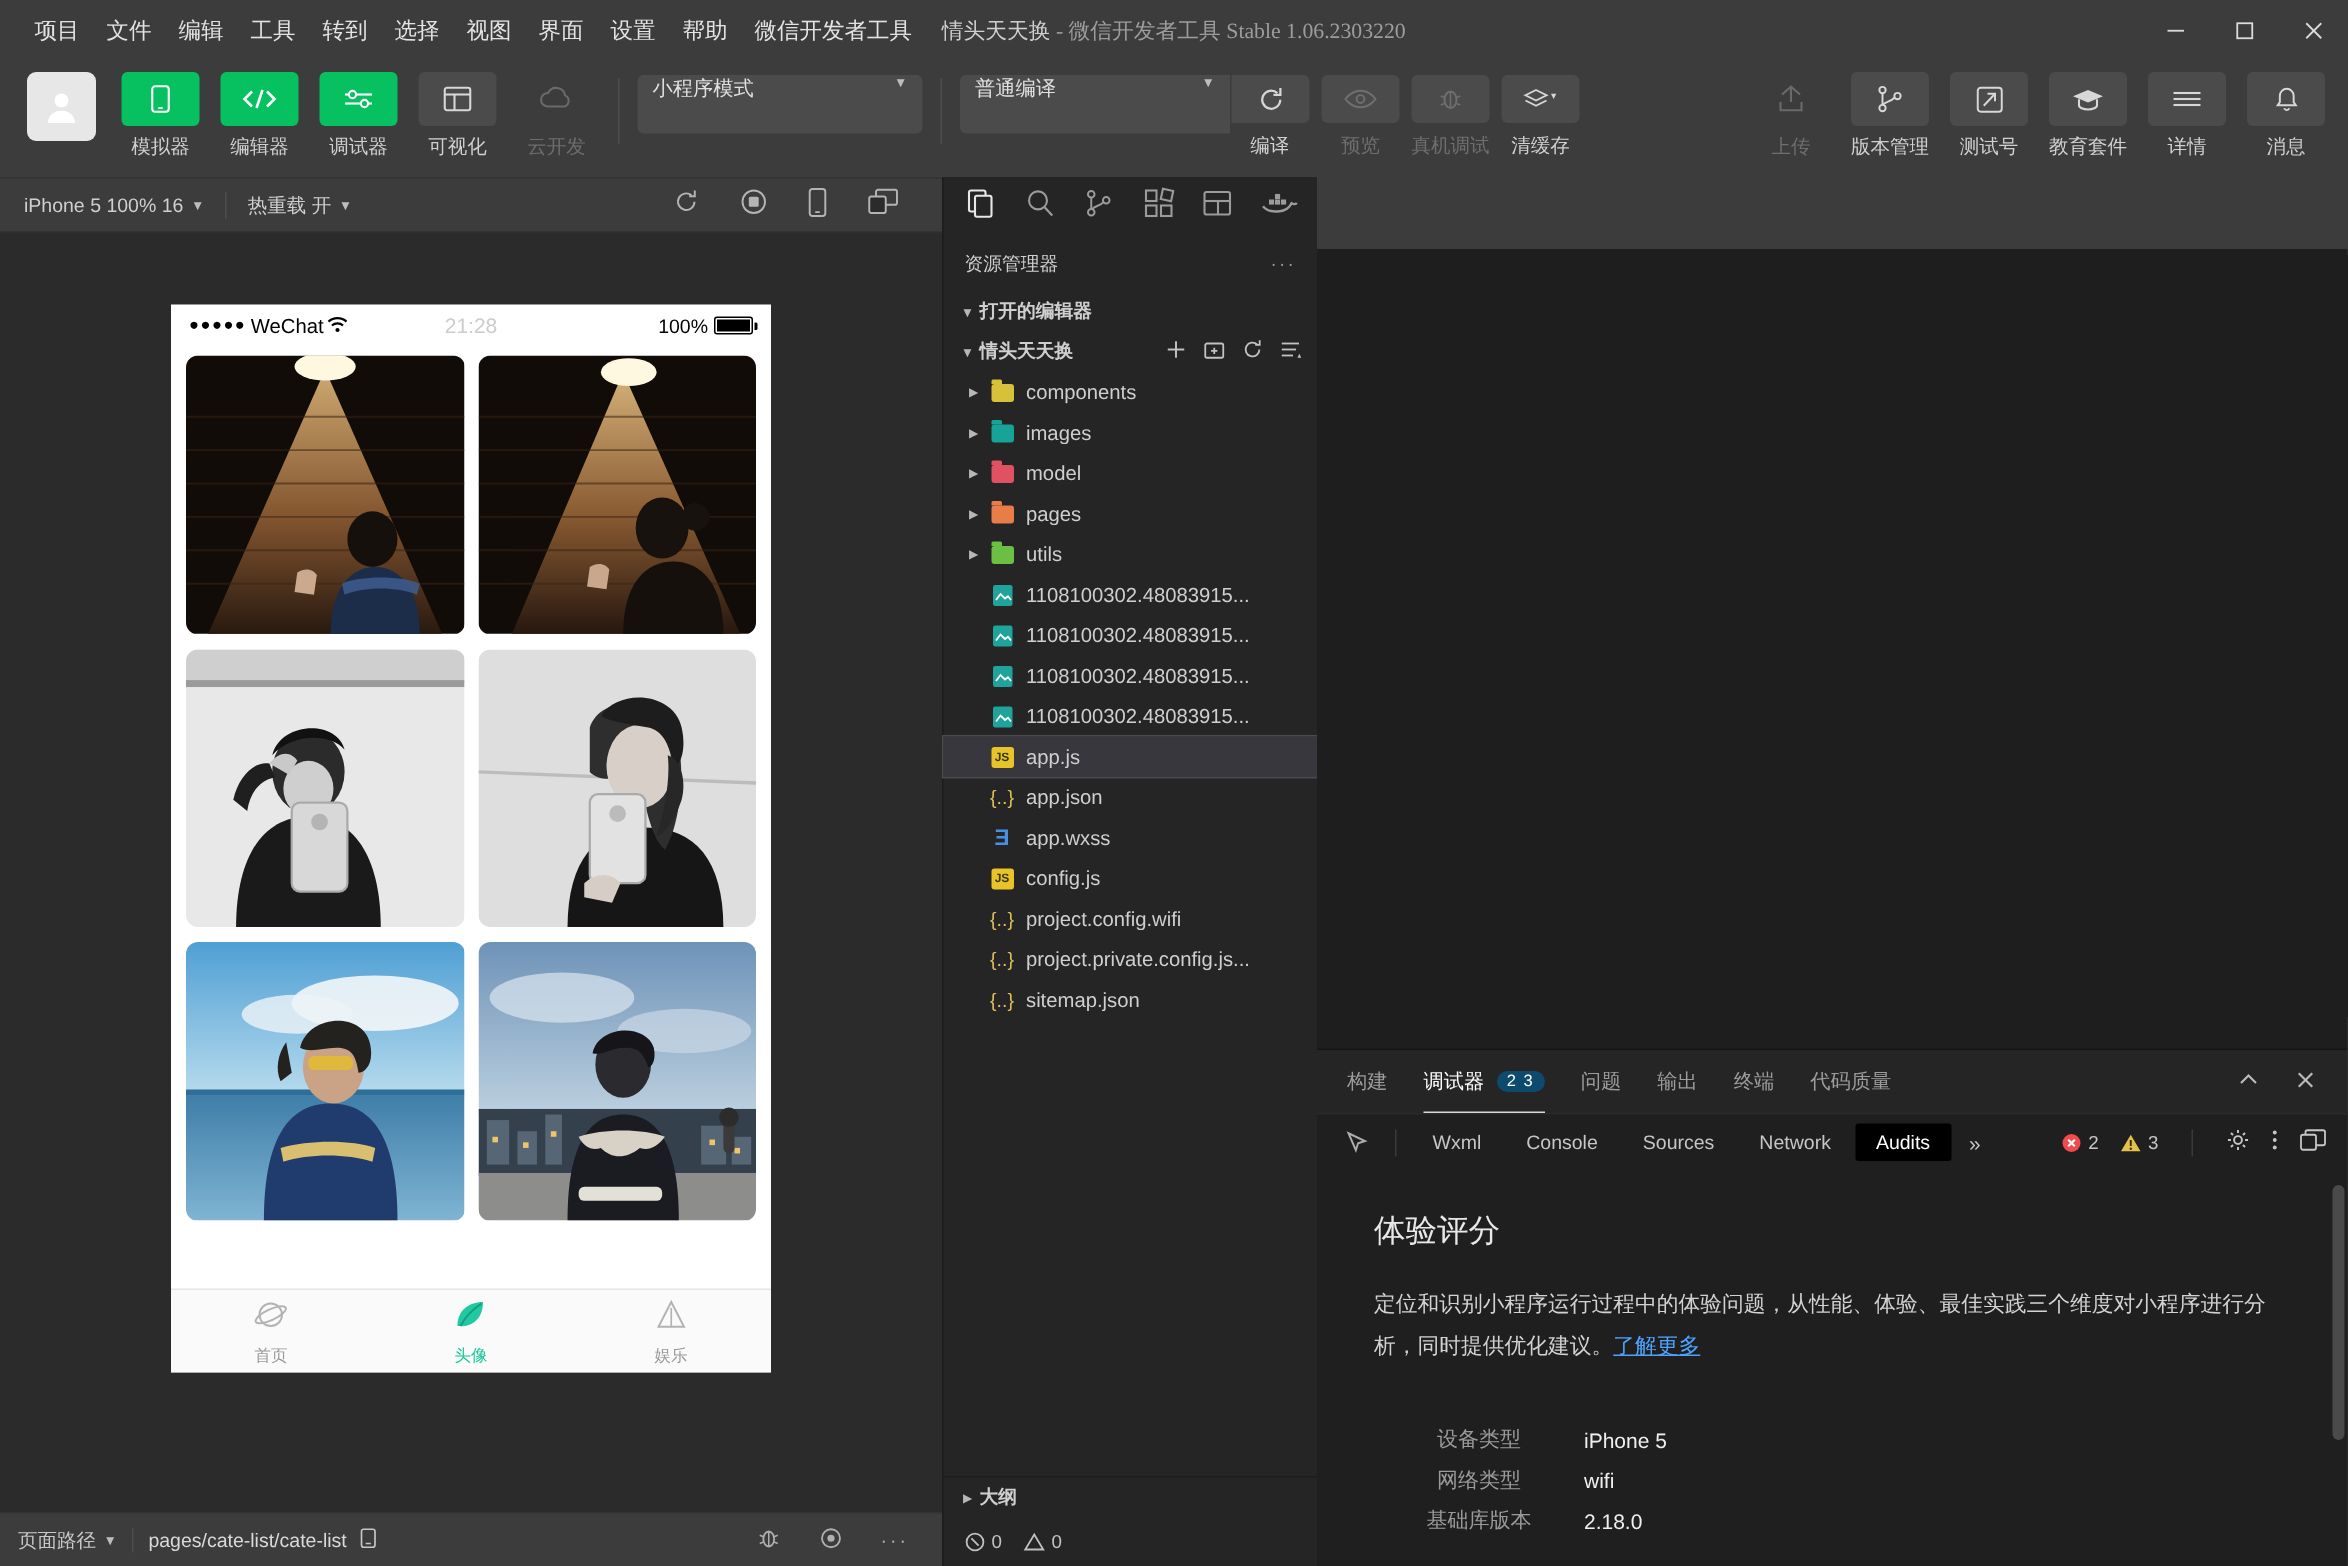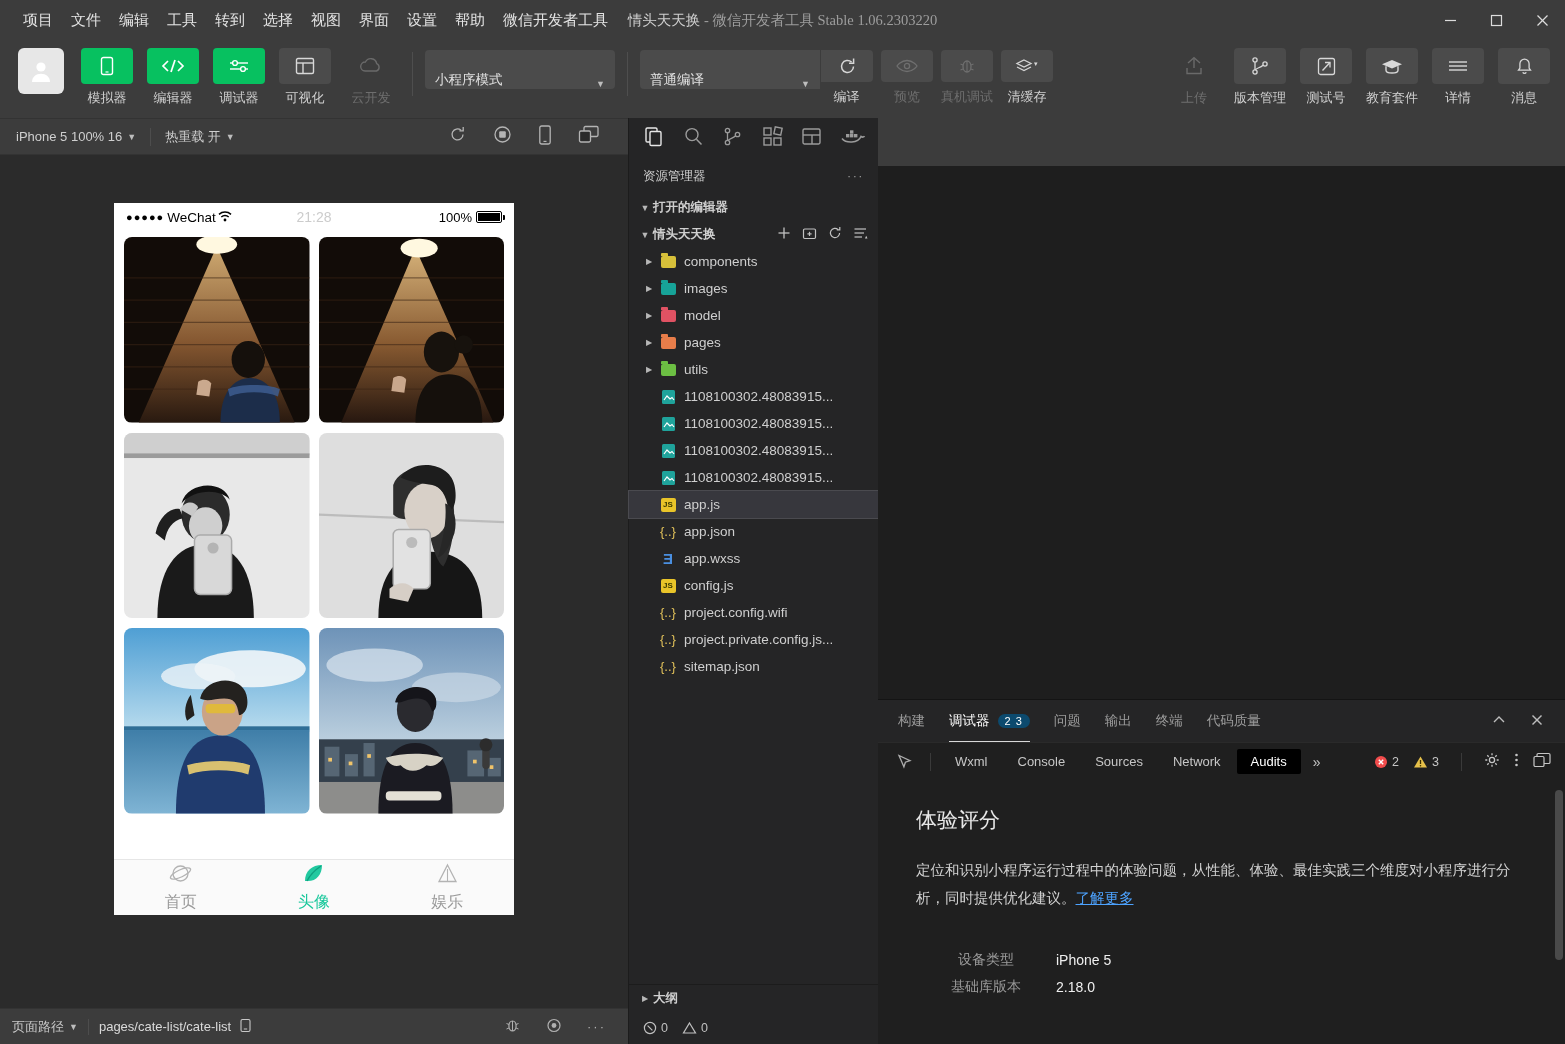--- a/index.html
+++ b/index.html
@@ -45,21 +45,21 @@
     background: #4b4b4b; color: #d8d8d8;
   }
   .tb-box.green { background: #07c160; color: #fff; }
   .tb-box.avatar { background: #e7e7e7; color: #fff; width: 46px; height: 46px; border-radius: 6px; }
   .tb-box.ghost { background: transparent; color: #6a6a6a; }
   .tb-label { font-size: 13px; color: #d0d0d0; margin-top: 5px; white-space: nowrap; }
   .tb-label.dim { color: #6e6e6e; }
 
   .tb-select {
     height: 39px; min-width: 180px; background: #4b4b4b; border-radius: 4px;
-    display: flex; align-items: flex-end; padding: 0 10px; font-size: 13.5px; color: #e0e0e0;
+    display: flex; align-items: flex-start; padding: 0 10px; font-size: 13.5px; color: #e0e0e0;
     margin-top: 2px; justify-content: space-between;
   }
   .caret { font-size: 9px; color: #bdbdbd; }
   .tb-compile { display: flex; align-items: flex-start; }
   .tb-icnbtn {
     width: 52px; height: 32px; background: #4b4b4b; border-radius: 4px; margin-top: 2px;
     display: flex; align-items: center; justify-content: center; color: #d6d6d6;
   }
   .tb-icnbtn.dim { color: #6f6f6f; }
   .tb-stack { display: flex; flex-direction: column; align-items: center; }
@@ -108,21 +108,21 @@
   .cap-circle { width: 17px; height: 17px; border: 2px solid #000; border-radius: 50%; display: flex; align-items: center; justify-content: center; }
   .cap-circle i { width: 7px; height: 7px; background: #000; border-radius: 50%; display: block; }
 
   .ph-content { flex: 1; overflow: hidden; padding: 6px 10px 0 10px; }
   .grid { display: grid; grid-template-columns: 1fr 1fr; gap: 10px 9px; }
   .cell { width: 100%; aspect-ratio: 1/1; border-radius: 8px; overflow: hidden; position: relative; }
   .cell svg { display: block; width: 100%; height: 100%; }
 
   .tabbar { height: 56px; border-top: 1px solid #e6e6e6; display: flex; background: #fafafa; }
   .tab { flex: 1; display: flex; flex-direction: column; align-items: center; justify-content: center; gap: 3px; }
-  .tab .tlabel { font-size: 16px; color: #999; }
+  .tab .tlabel { font-size: 11px; color: #999; }
   .tab.active .tlabel { color: #16c79a; }
 
   .sim-status {
     height: 36px; flex: 0 0 36px; background: #3c3c3c; display: flex; align-items: center;
     padding: 0 12px; font-size: 13px; color: #c8c8c8; border-top: 1px solid #333;
   }
   .sim-status .sep { width: 1px; height: 16px; background: #4d4d4d; margin: 0 10px; }
   .sim-status .path { color: #dadada; }
   .sim-status-icons { margin-left: auto; display: flex; gap: 24px; align-items: center; color: #b0b0b0; padding-right: 10px; }
 
@@ -1027,20 +1027,24 @@
           <div class="au-title">体验评分</div>
           <div class="au-desc">
             <span>定位和识别小程序运行过程中的体验问题，从性能、体验、最佳实践三个维度对小程序进行分析，同时提供优化建议。</span><a class="au-link" href="#">了解更多</a>
           </div>
           <div class="au-tbl">
             <div class="au-tr">
               <span class="au-k">设备类型</span>
               <span class="au-v">iPhone 5</span>
             </div>
             <div class="au-tr">
+              <span class="au-k">网络类型</span>
+              <span class="au-v">wifi</span>
+            </div>
+            <div class="au-tr">
               <span class="au-k">基础库版本</span>
               <span class="au-v">2.18.0</span>
             </div>
           </div>
           <div class="scrollbar"></div>
         </div>
       </div>
     </div>
   </div>
 </div>

